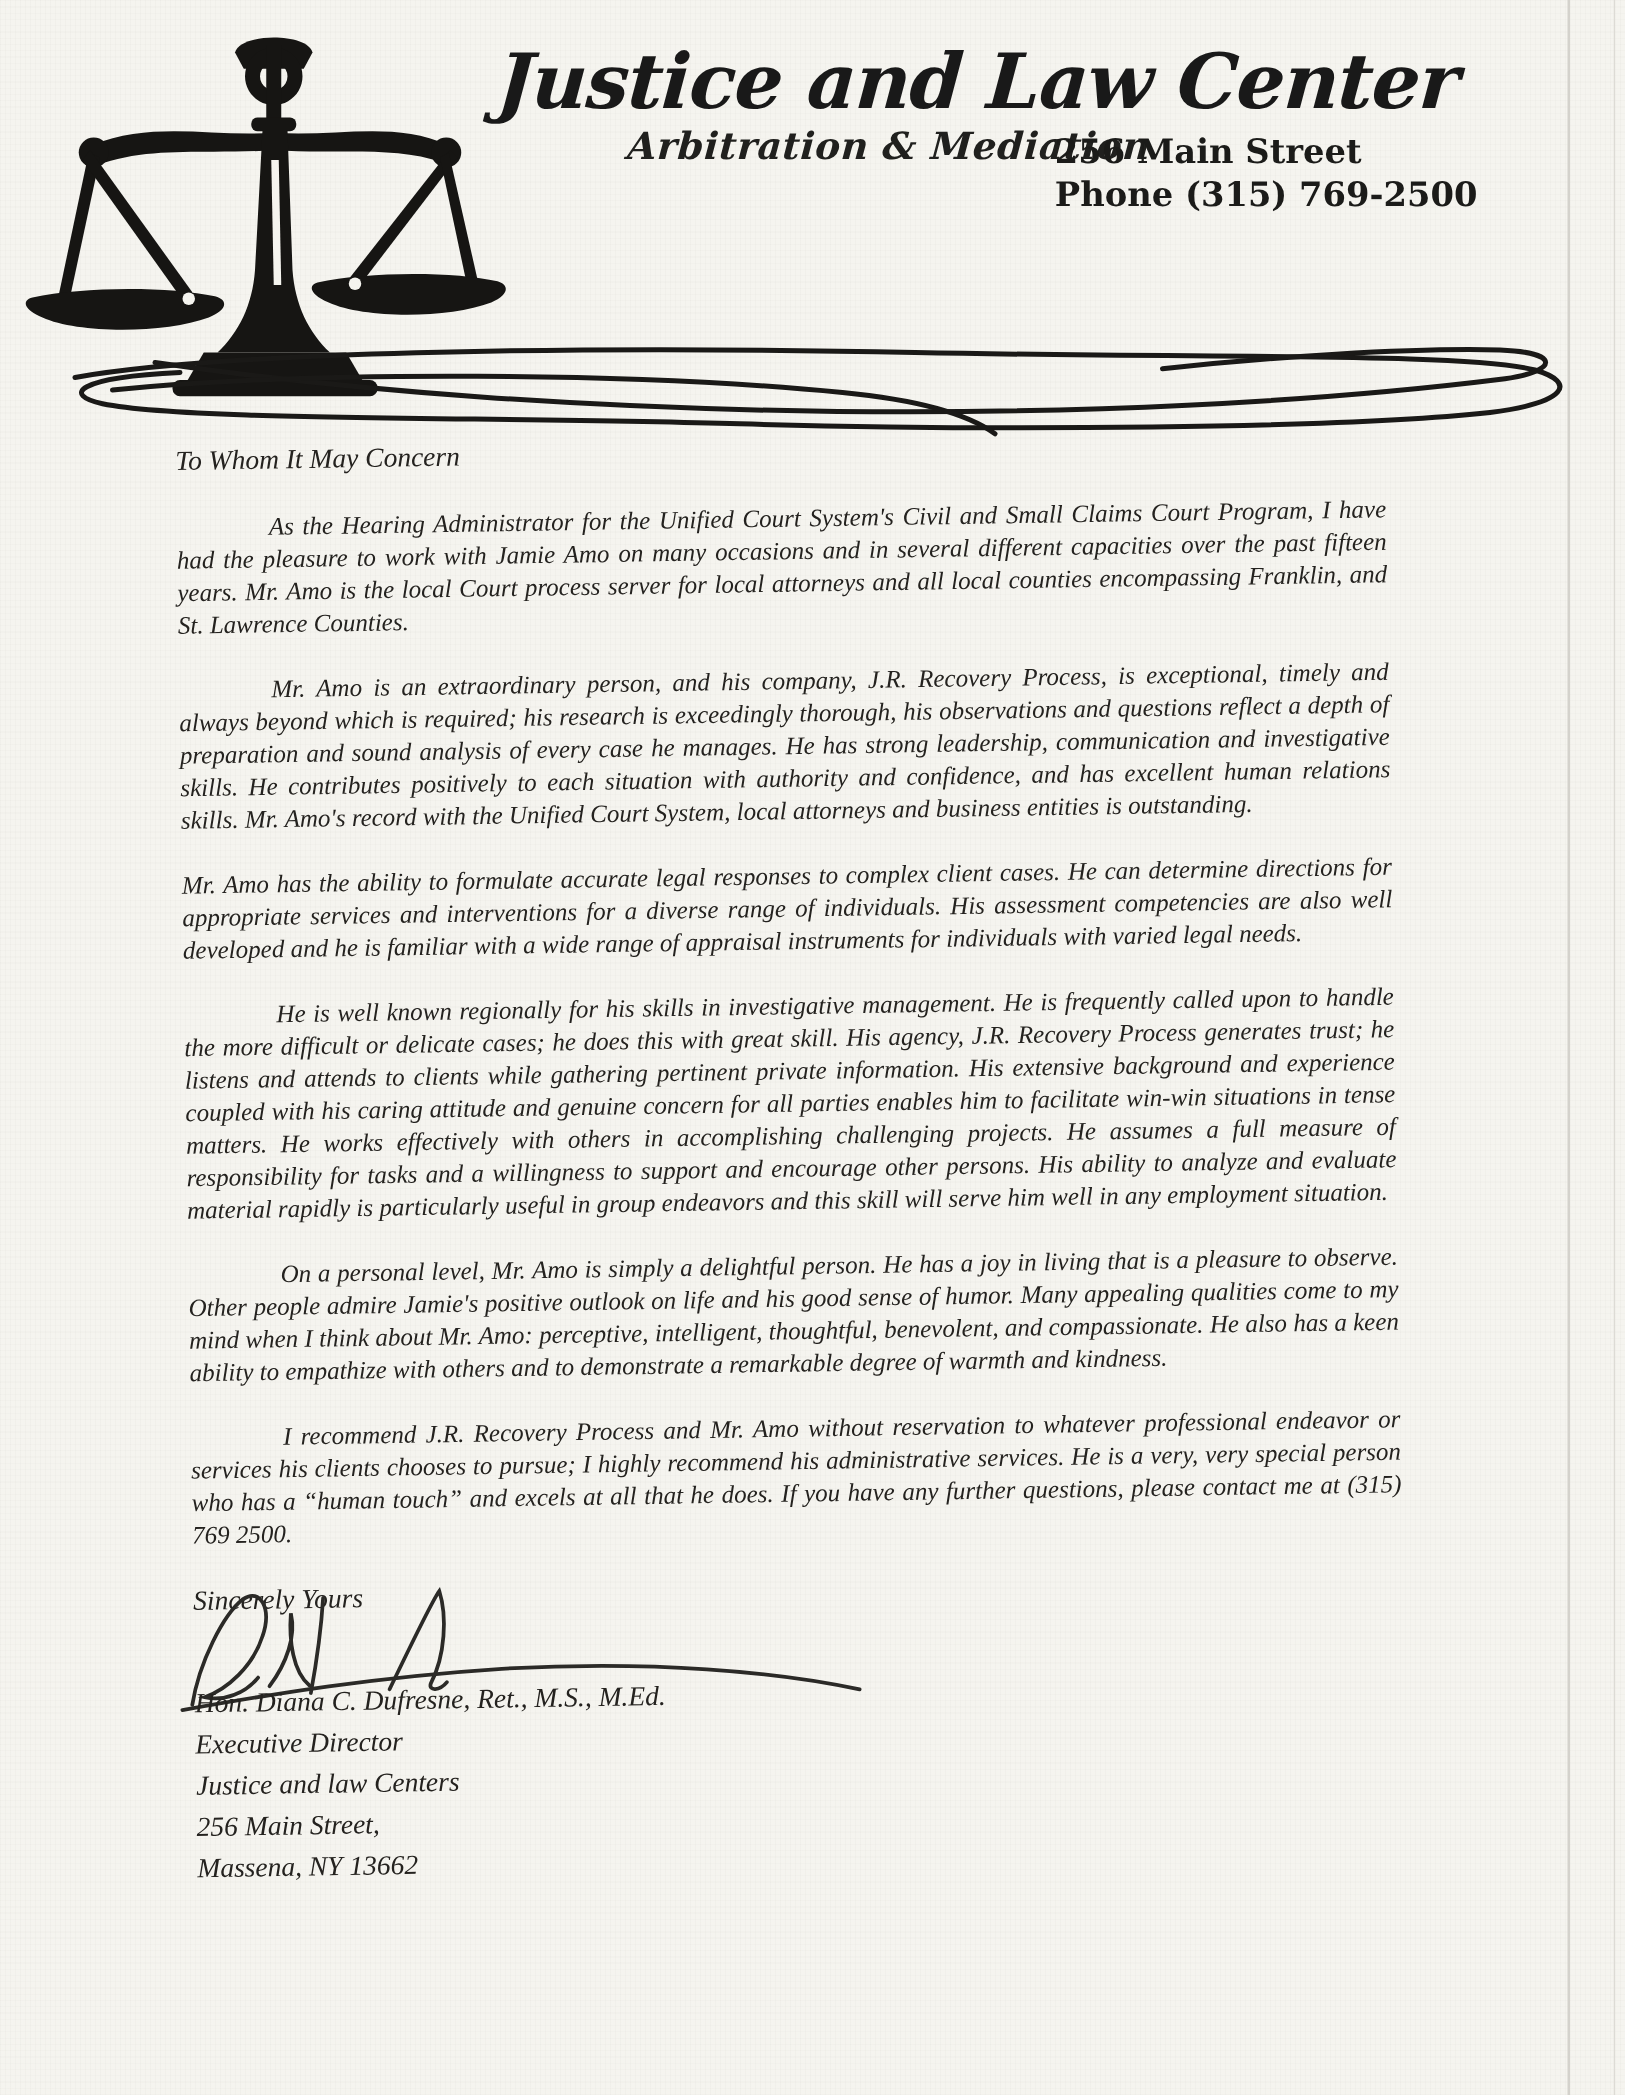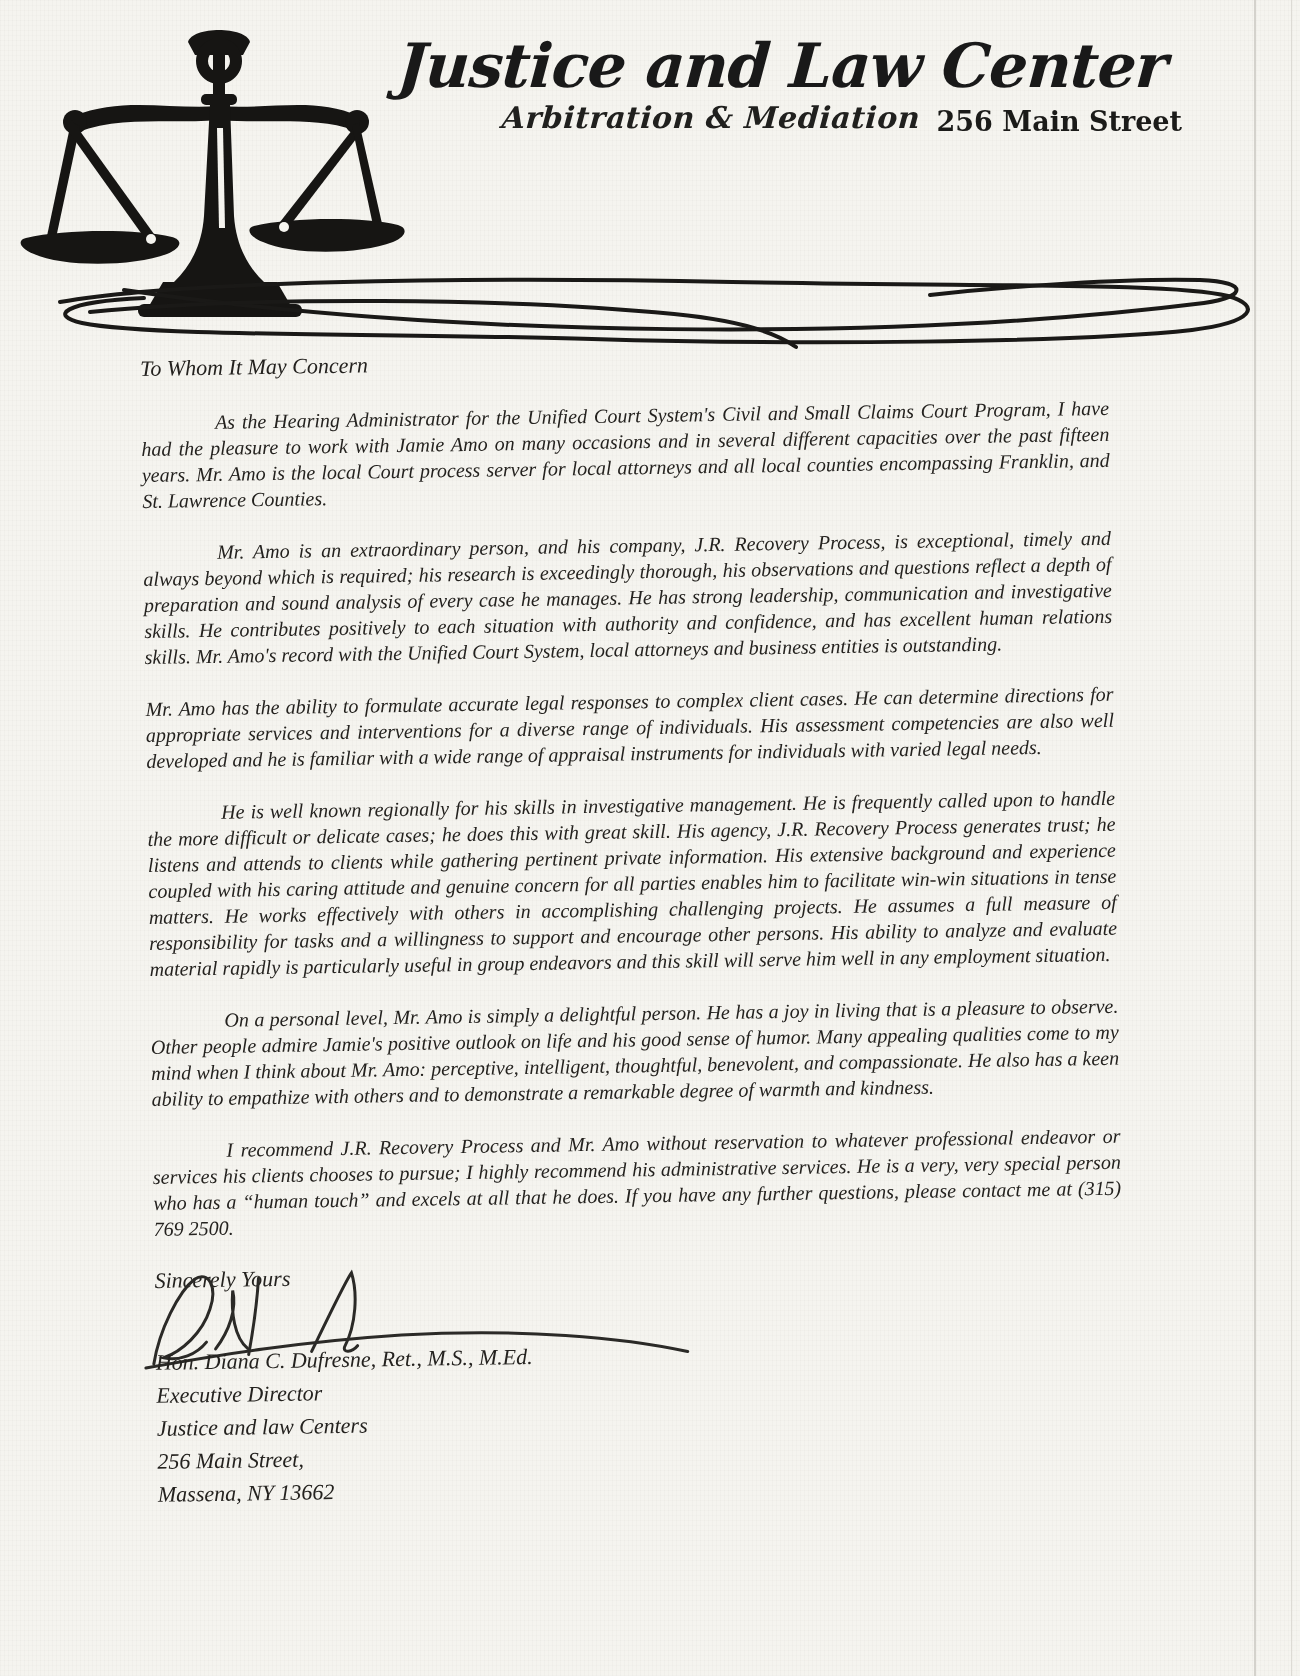--- a/index.html
+++ b/index.html
@@ -121,20 +121,21 @@
       <path d="M28,56 C140,36 420,30 700,36 C950,41 1140,36 1196,50 C1230,60 1222,76 1160,84 C1040,97 760,99 560,93 C360,87 118,91 50,77 C18,70 28,56 112,52"></path>
       <path d="M92,44 C420,92 860,96 1172,57 C1214,51 1218,36 1168,34 C1096,32 980,40 898,49"></path>
       <path d="M58,66 C220,50 480,52 642,68 C704,74 742,85 764,101"></path>
     </svg>
 
     <div class="org-title">Justice and Law Center</div>
     <div class="org-subtitle">Arbitration &amp; Mediation</div>
 
     <div class="org-address">
       <div>256 Main Street</div>
+      <div>Phone (315) 769-2500</div>
     </div>
   </header>
 
   <main class="body-col">
 
     <p class="salutation">To Whom It May Concern</p>
 
     <p class="para indent">As the Hearing Administrator for the Unified Court System's Civil and Small Claims Court Program, I have had the pleasure to work with Jamie Amo on many occasions and in several different capacities over the past fifteen years. Mr. Amo is the local Court process server for local attorneys and all local counties encompassing Franklin, and St. Lawrence Counties.</p>
     <p class="para indent">Mr. Amo is an extraordinary person, and his company, J.R. Recovery Process, is exceptional, timely and always beyond which is required; his research is exceedingly thorough, his observations and questions reflect a depth of preparation and sound analysis of every case he manages. He has strong leadership, communication and investigative skills.  He contributes positively to each situation with authority and confidence, and has excellent human relations skills.  Mr. Amo's record with the Unified Court System, local attorneys and business entities is outstanding.</p>
     <p class="para">Mr. Amo has the ability to formulate accurate legal responses to complex client cases.  He can determine directions for appropriate services and interventions for a diverse range of individuals.   His assessment competencies are also well developed and he is familiar with a wide range of appraisal instruments for individuals with varied legal needs.</p>

